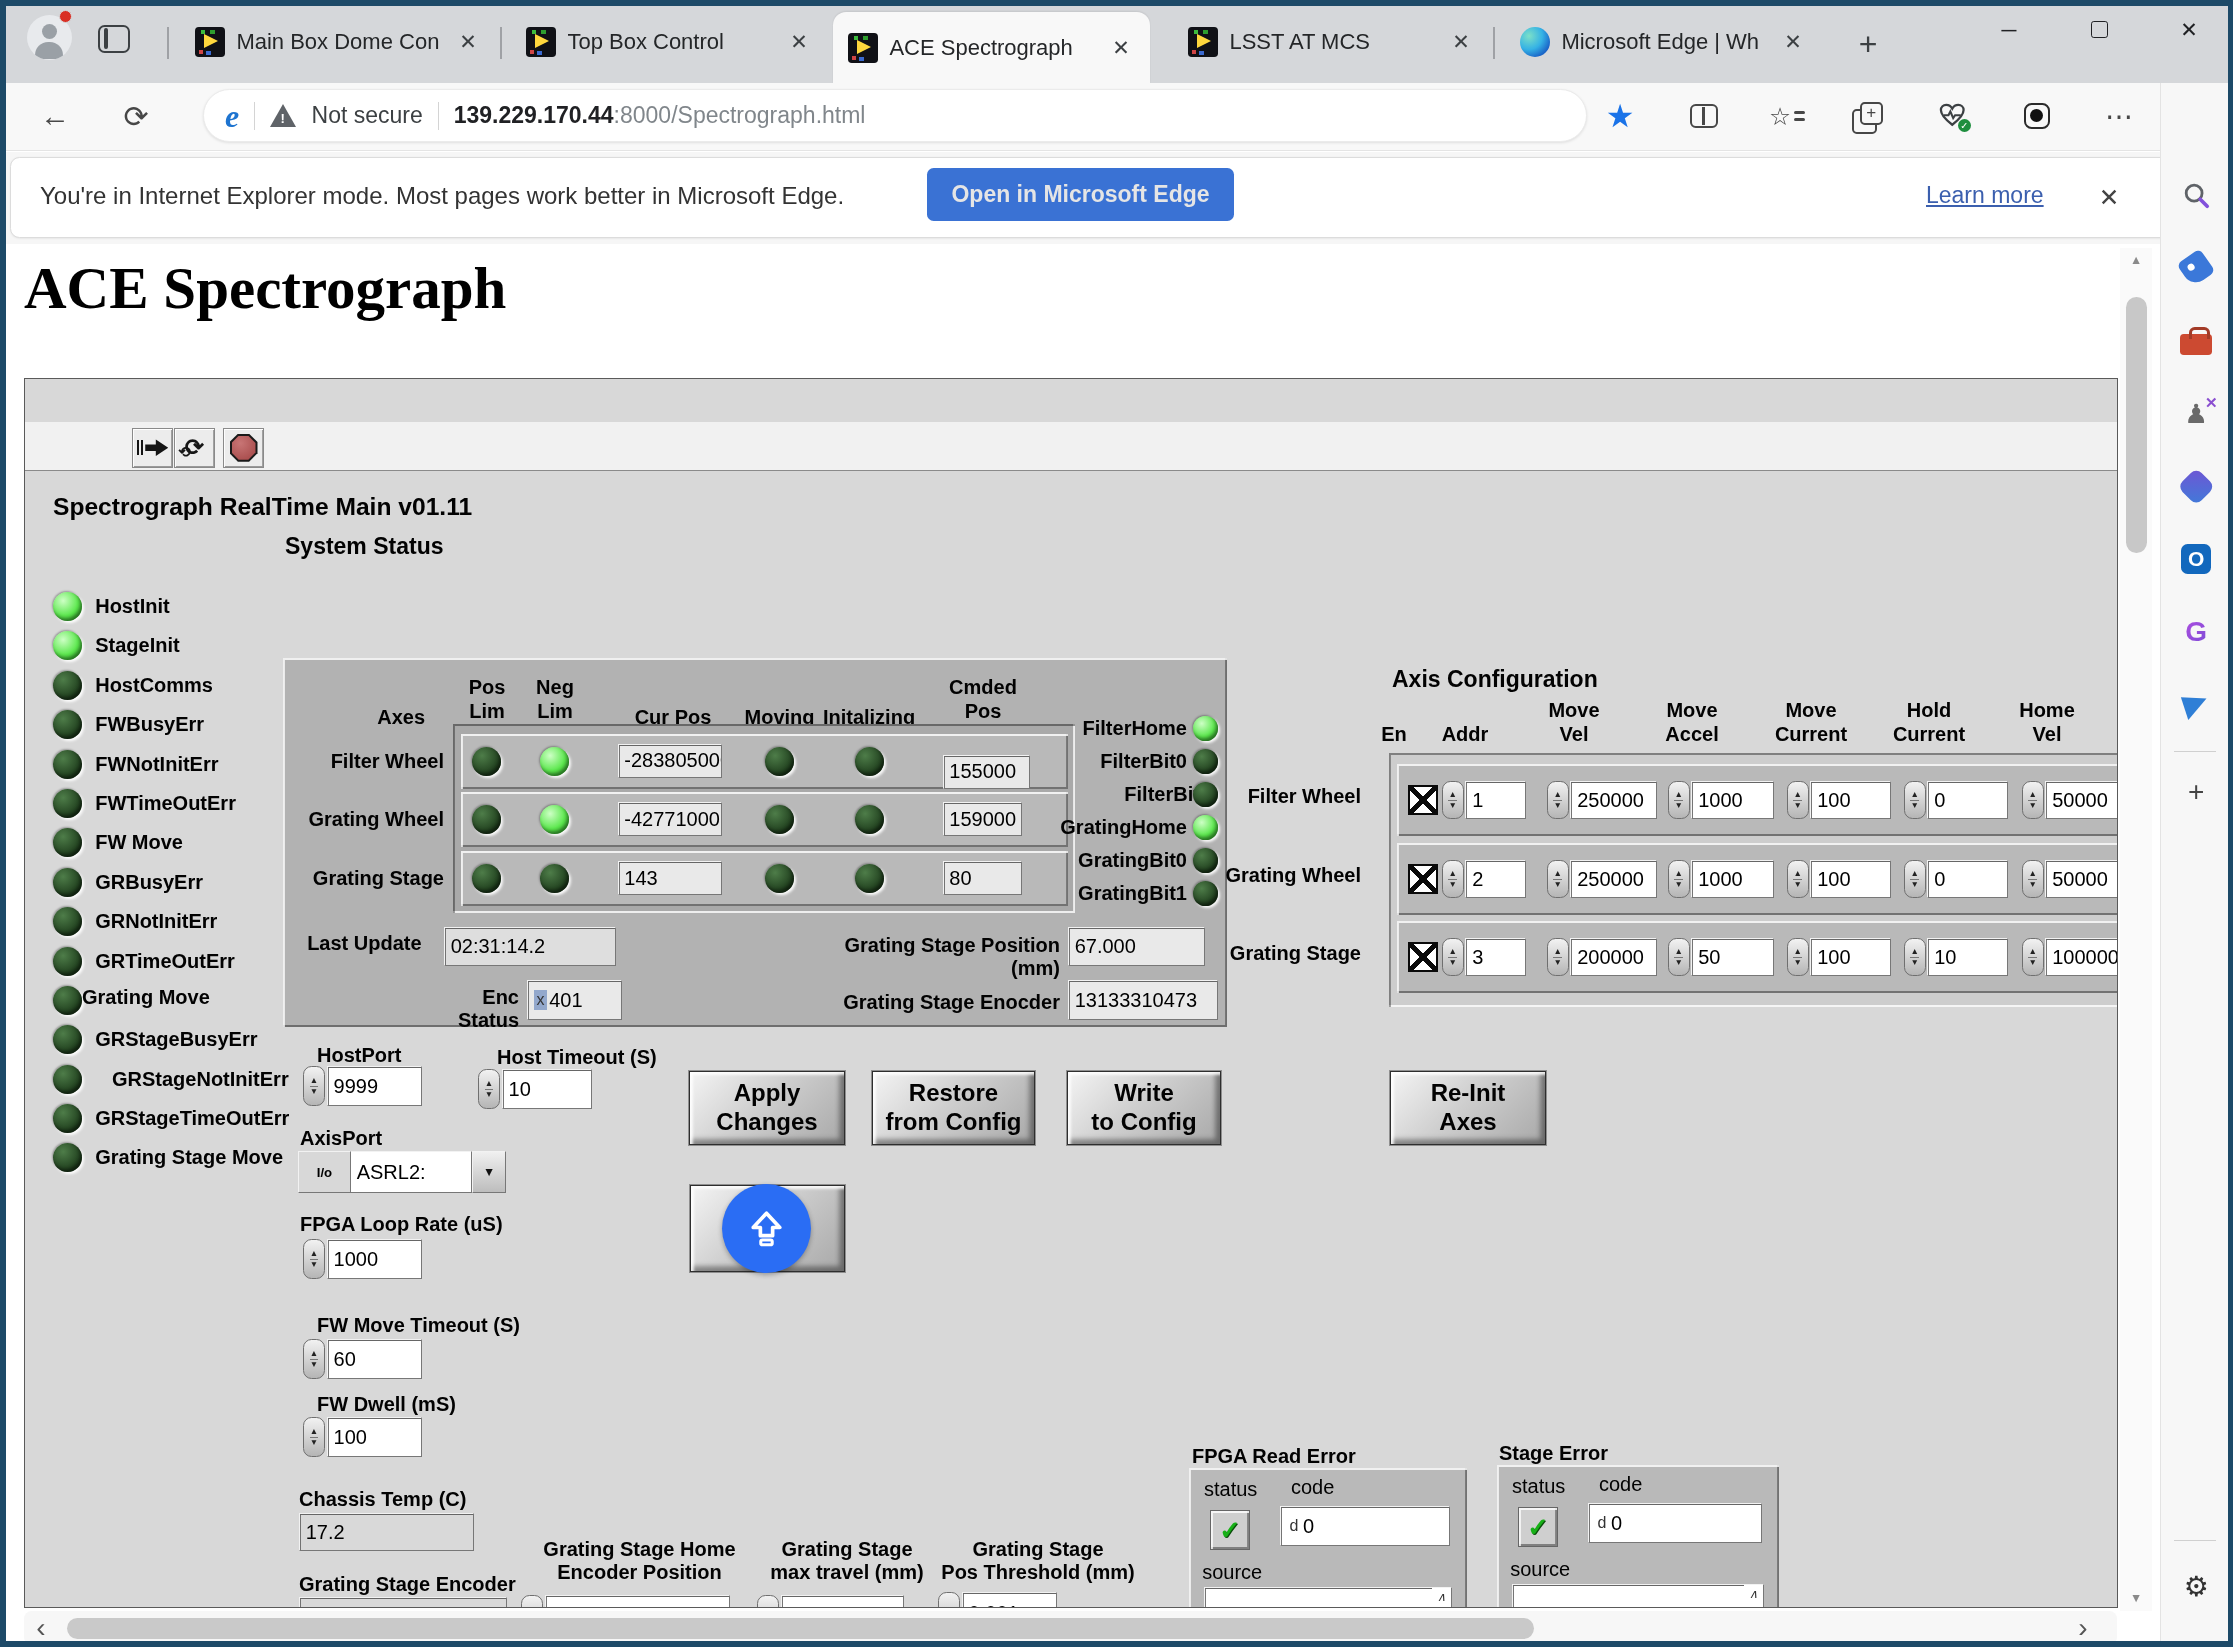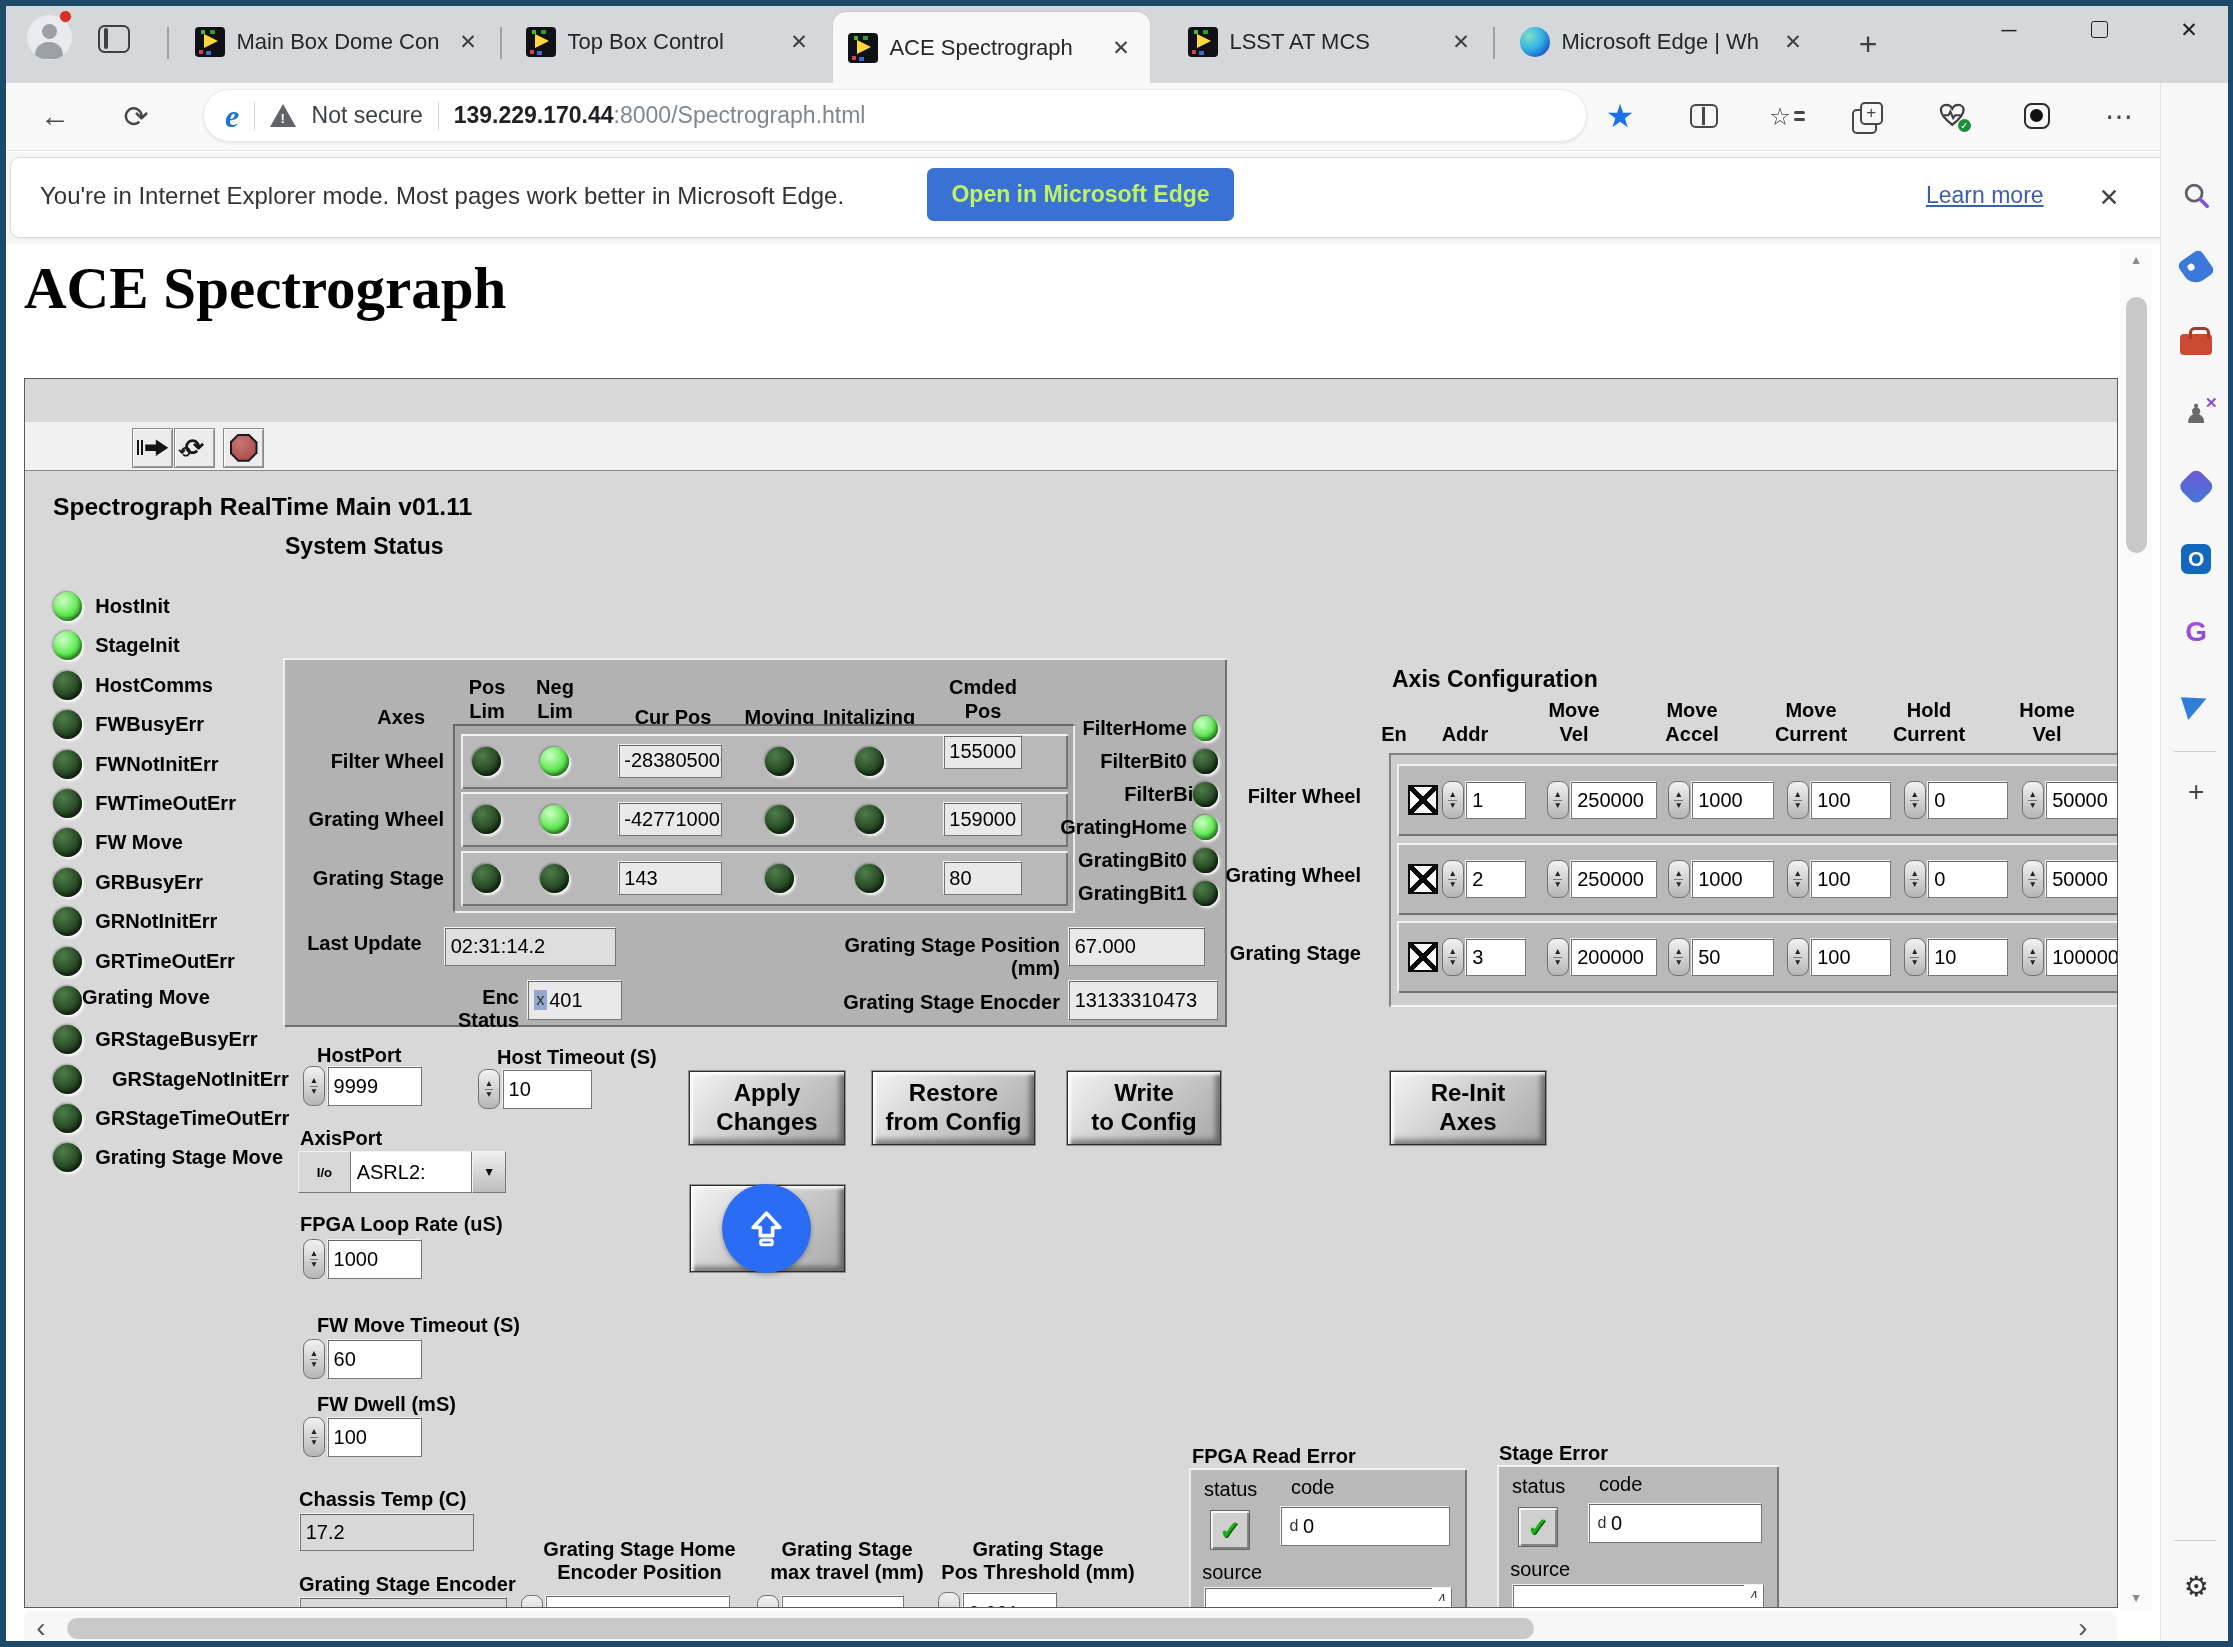--- a/index.html
+++ b/index.html
@@ -61,21 +61,21 @@
   .essdot{position:absolute;right:-3.8px;bottom:-2.8px;width:13.2px;height:13.2px;border-radius:50%;background:#1e8e3e;color:#fff;font-size:9.5px;display:flex;align-items:center;justify-content:center}
   .iemic{position:relative;width:26.5px;height:26.5px;border:2.8px solid #2b2b2b;border-radius:7.6px}
   .iemic::before{content:"";position:absolute;left:3.8px;top:3.8px;width:13.2px;height:13.2px;border-radius:50%;background:#111}
   .dots{letter-spacing:1.9px;font-size:28px;color:#474747}
   .copilot{width:40px;height:40px;border-radius:50%;background:conic-gradient(from 210deg,#4ec9e0,#2563eb,#7c3aed,#d98ee0,#4ec9e0)}
 
   
   .bannerstrip{position:absolute;left:0;top:152px;width:2233px;height:92px;background:#f6f6f6}
   .bannercard{position:absolute;left:9.5px;top:157px;width:2163px;height:81px;background:#fff;border:0.9px solid #dcdcdc;border-radius:9.5px;box-shadow:0 0.9px 1.9px rgba(0,0,0,.06)}
   .bannertext{position:absolute;left:40px;top:182px;font-size:24px;color:#333}
-  .bannerbtn{position:absolute;left:927px;top:168px;width:307px;height:53px;background:#3a72d4;color:#bef264;font-size:23px;font-weight:700;border-radius:6.6px;display:flex;align-items:center;justify-content:center}
+  .bannerbtn{position:absolute;left:927px;top:168px;width:307px;height:53px;background:#3a72d4;color:#e5e5e5;font-size:23px;font-weight:700;border-radius:6.6px;display:flex;align-items:center;justify-content:center}
   .learnmore{position:absolute;left:1926px;top:182px;font-size:23px;color:#3b5fae;text-decoration:underline}
   .bclose{position:absolute;left:2090px;top:178px;width:38px;height:38px;font-size:24.6px;color:#444;display:flex;align-items:center;justify-content:center}
 
   
   .content{position:absolute;left:0;top:244px;width:2233px;height:1403px;background:#fff}
   h1.pagetitle{position:absolute;left:24px;top:9.5px;font-family:"Liberation Serif",serif;font-size:59px;font-weight:700;color:#000}
 
   
   .lvwin{position:absolute;left:24px;top:134px;width:2094px;height:1230px;border:1.9px solid #5a5a5a;background:#d8d8d8;overflow:hidden}
   .lvmenubar{position:absolute;left:0;top:0;width:100%;height:42px;background:#f1f1f1;border-bottom:0.9px solid #9a9a9a;display:flex;align-items:center;gap:32px;padding-left:28px;font-size:22px;color:#111}
@@ -398,21 +398,21 @@
           <div class="abs lbl tr" style="left:19px;top:150px;width:142px">Grating Wheel</div>
           <div class="abs lbl tr" style="left:19px;top:209px;width:142px">Grating Stage</div>
 
           <div class="sunkbox sink" style="left:170px;top:66px;width:622px;height:189px">
             <div class="rowraise raise" style="left:7.6px;top:9.5px;width:607px;height:55px">
               <span class="led abs" style="left:11.4px;top:13.2px" data-on="false"></span>
               <span class="led abs" style="left:79px;top:13.2px" data-on="true"></span>
               <span class="fld ind abs" style="left:157px;top:10.4px;width:104px;height:34px">-283805000</span>
               <span class="led abs" style="left:304px;top:13.2px" data-on="false"></span>
               <span class="led abs" style="left:394px;top:13.2px" data-on="false"></span>
-              <span class="fld ind abs" style="left:482px;top:1px;width:79px;height:34px">155000</span>
+              <span class="fld ind abs" style="left:482px;top:21px;width:87px;height:34px">155000</span>
             </div>
             <div class="rowraise raise" style="left:7.6px;top:68px;width:607px;height:55px">
               <span class="led abs" style="left:11.4px;top:13.2px" data-on="false"></span>
               <span class="led abs" style="left:79px;top:13.2px" data-on="true"></span>
               <span class="fld ind abs" style="left:157px;top:10.4px;width:104px;height:34px">-42771000</span>
               <span class="led abs" style="left:304px;top:13.2px" data-on="false"></span>
               <span class="led abs" style="left:394px;top:13.2px" data-on="false"></span>
               <span class="fld ind abs" style="left:482px;top:10.4px;width:79px;height:34px">159000</span>
             </div>
             <div class="rowraise raise" style="left:7.6px;top:127px;width:607px;height:55px">

